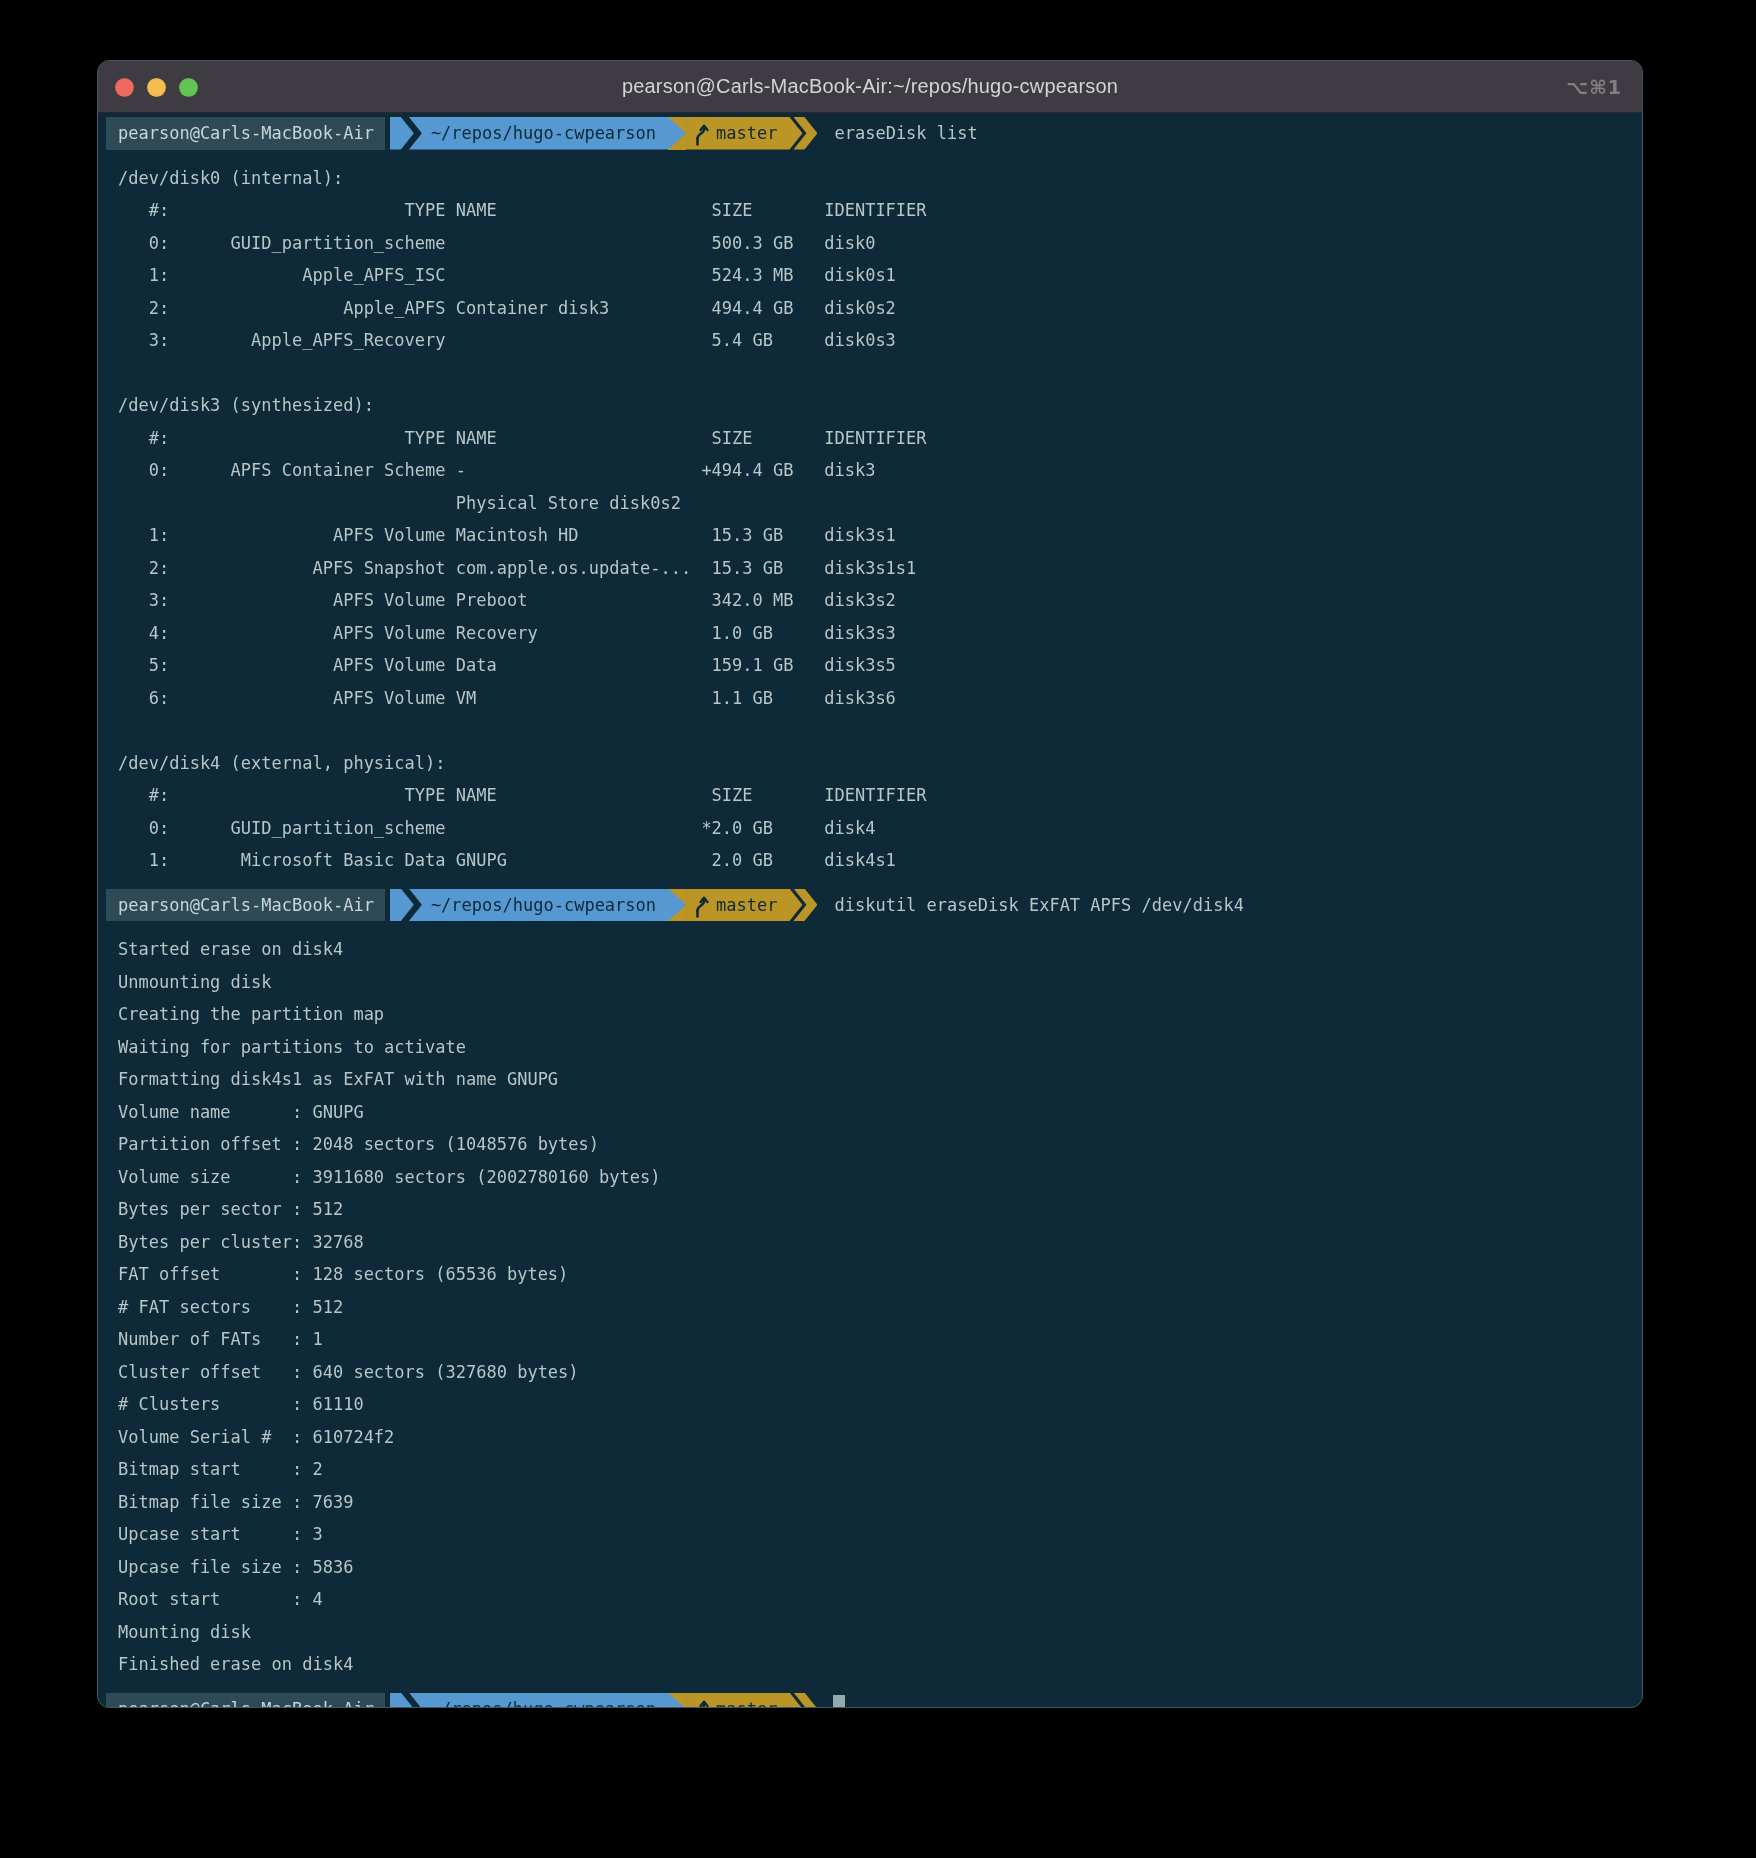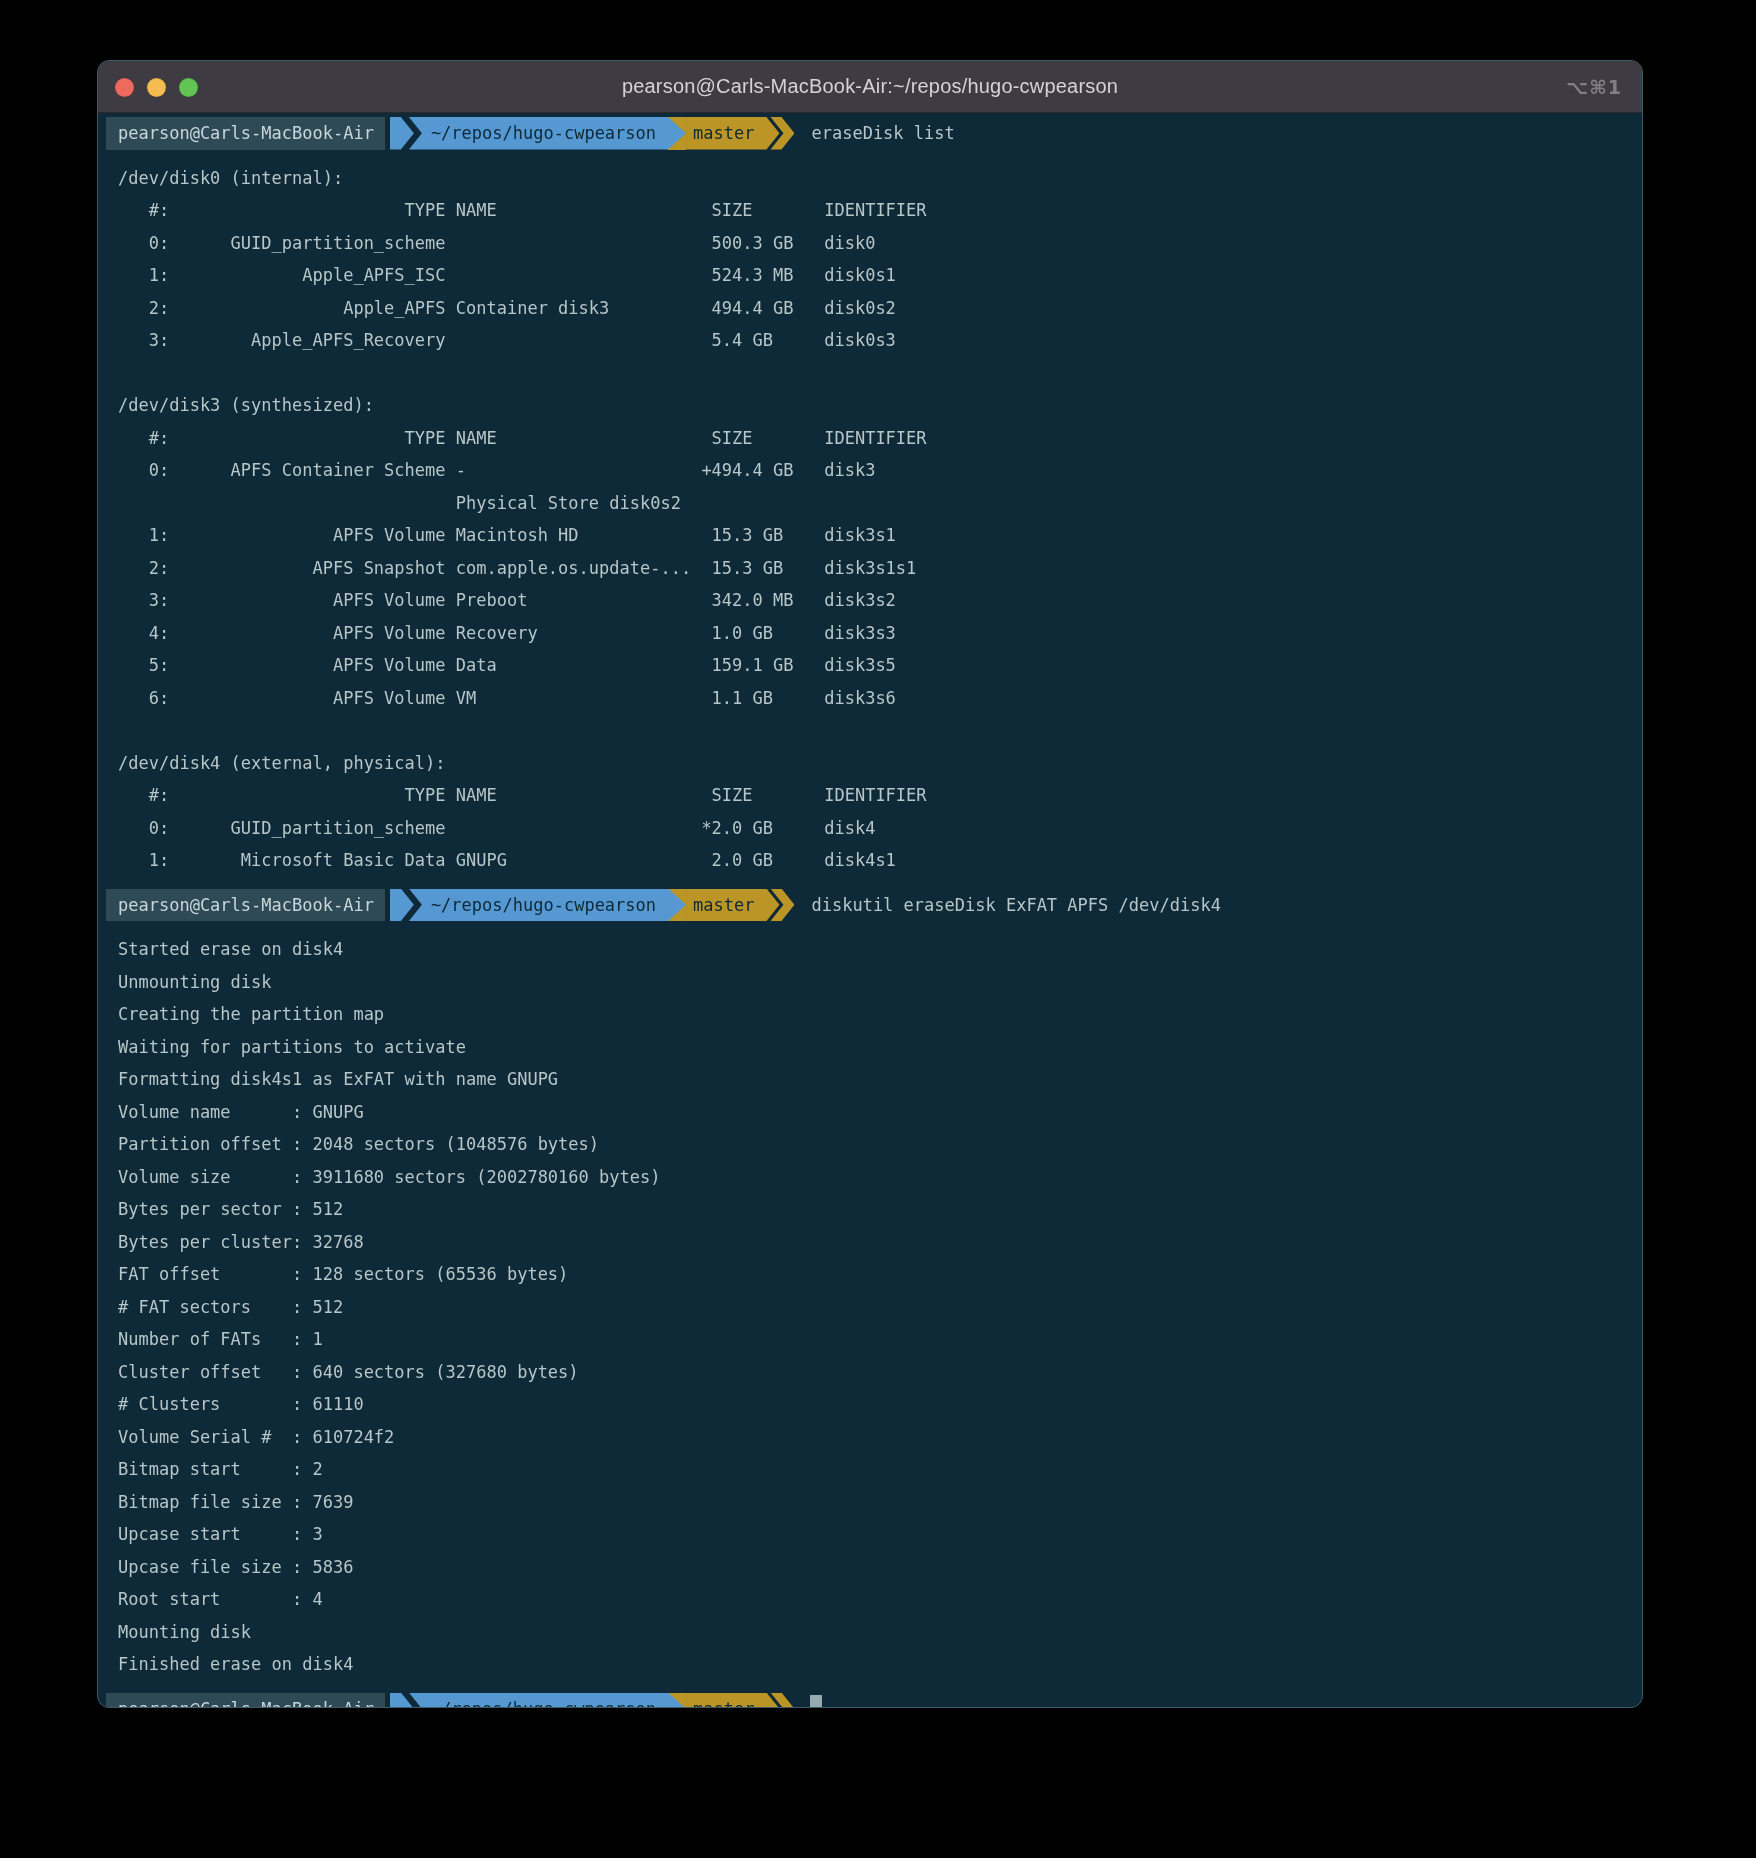--- a/index.html
+++ b/index.html
@@ -71,24 +71,23 @@
     margin-left:-5px;padding:0 12px 0 22px;
     clip-path:polygon(0 0,100% 0,100% 100%,0 100%,13px 50%);
   }
   .join-git{width:18px;flex:0 0 18px;background:var(--segment-git-bg);position:relative;}
   .join-git::before{
     content:"";position:absolute;inset:0;background:var(--segment-dir-bg);
     clip-path:polygon(0 0,100% 50%,0 100%);
   }
   .seg-git{
     background:var(--segment-git-bg);color:var(--segment-text-dark);
-    padding:0 12px 0 7px;display:inline-flex;align-items:center;
+    padding:0 12px 0 7px;display:inline-flex;align-items:center;gap:7px;
     clip-path:polygon(0 0,calc(100% - 13px) 0,100% 50%,calc(100% - 13px) 100%,0 100%);
     padding-right:25px;
-    flex-direction:column;
   }
   .sep-gold{
     margin-left:-9px;background:var(--segment-git-bg);
     clip-path:polygon(0 0,11px 0,100% 50%,11px 100%,0 100%,13px 50%);
   }
   .branch-svg{display:block;}
   .command{margin-left:17px;white-space:pre;align-self:center;}
   .cursor{width:12px;height:27px;background:var(--cursor);margin-left:16px;align-self:center;}
 </style>
 </head>

